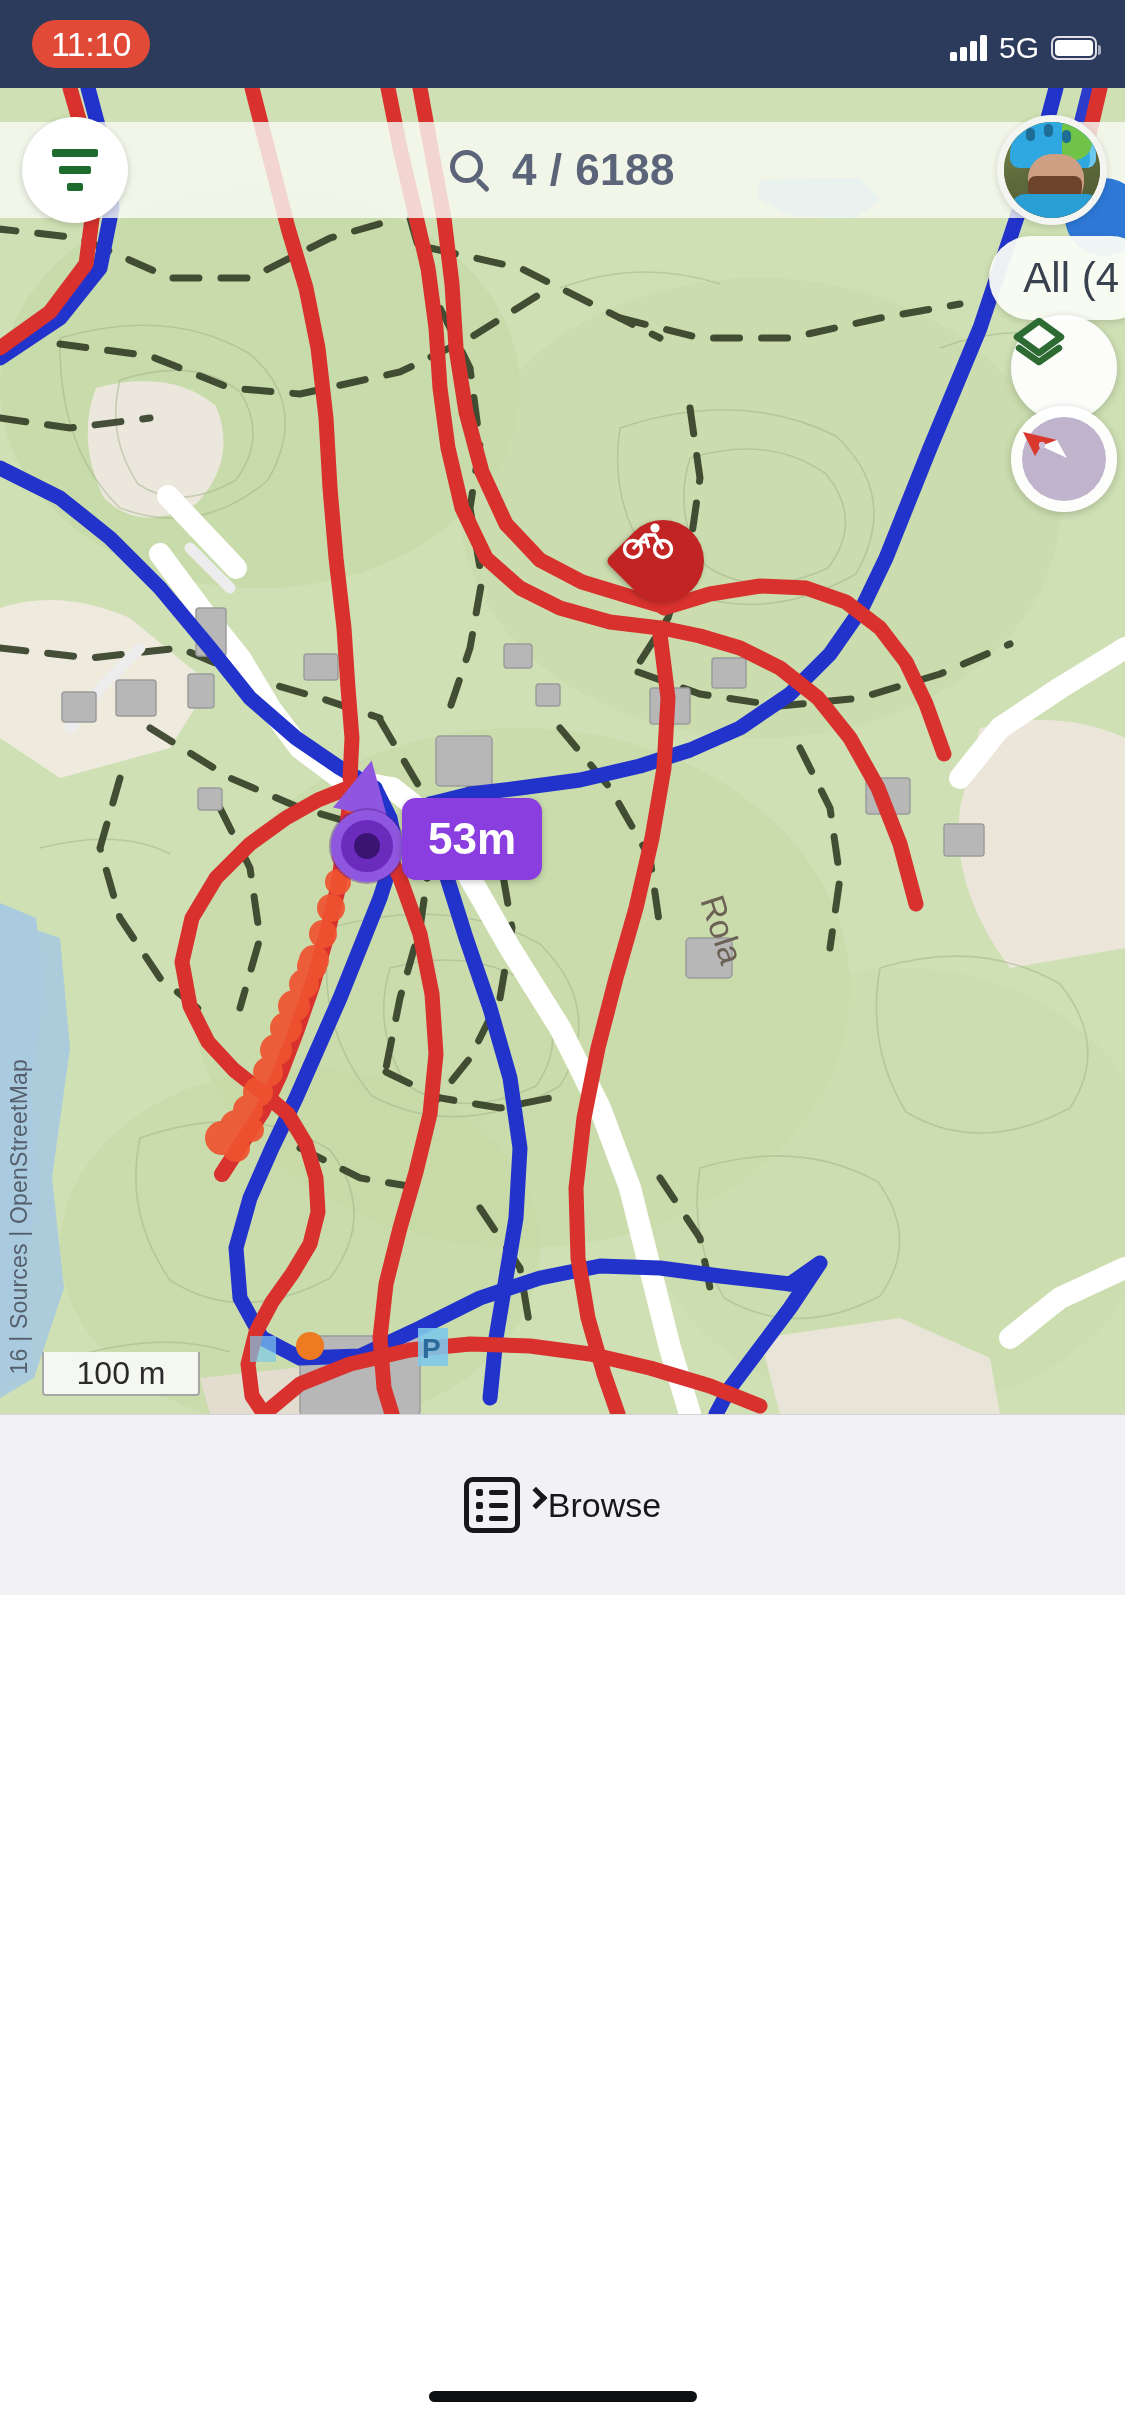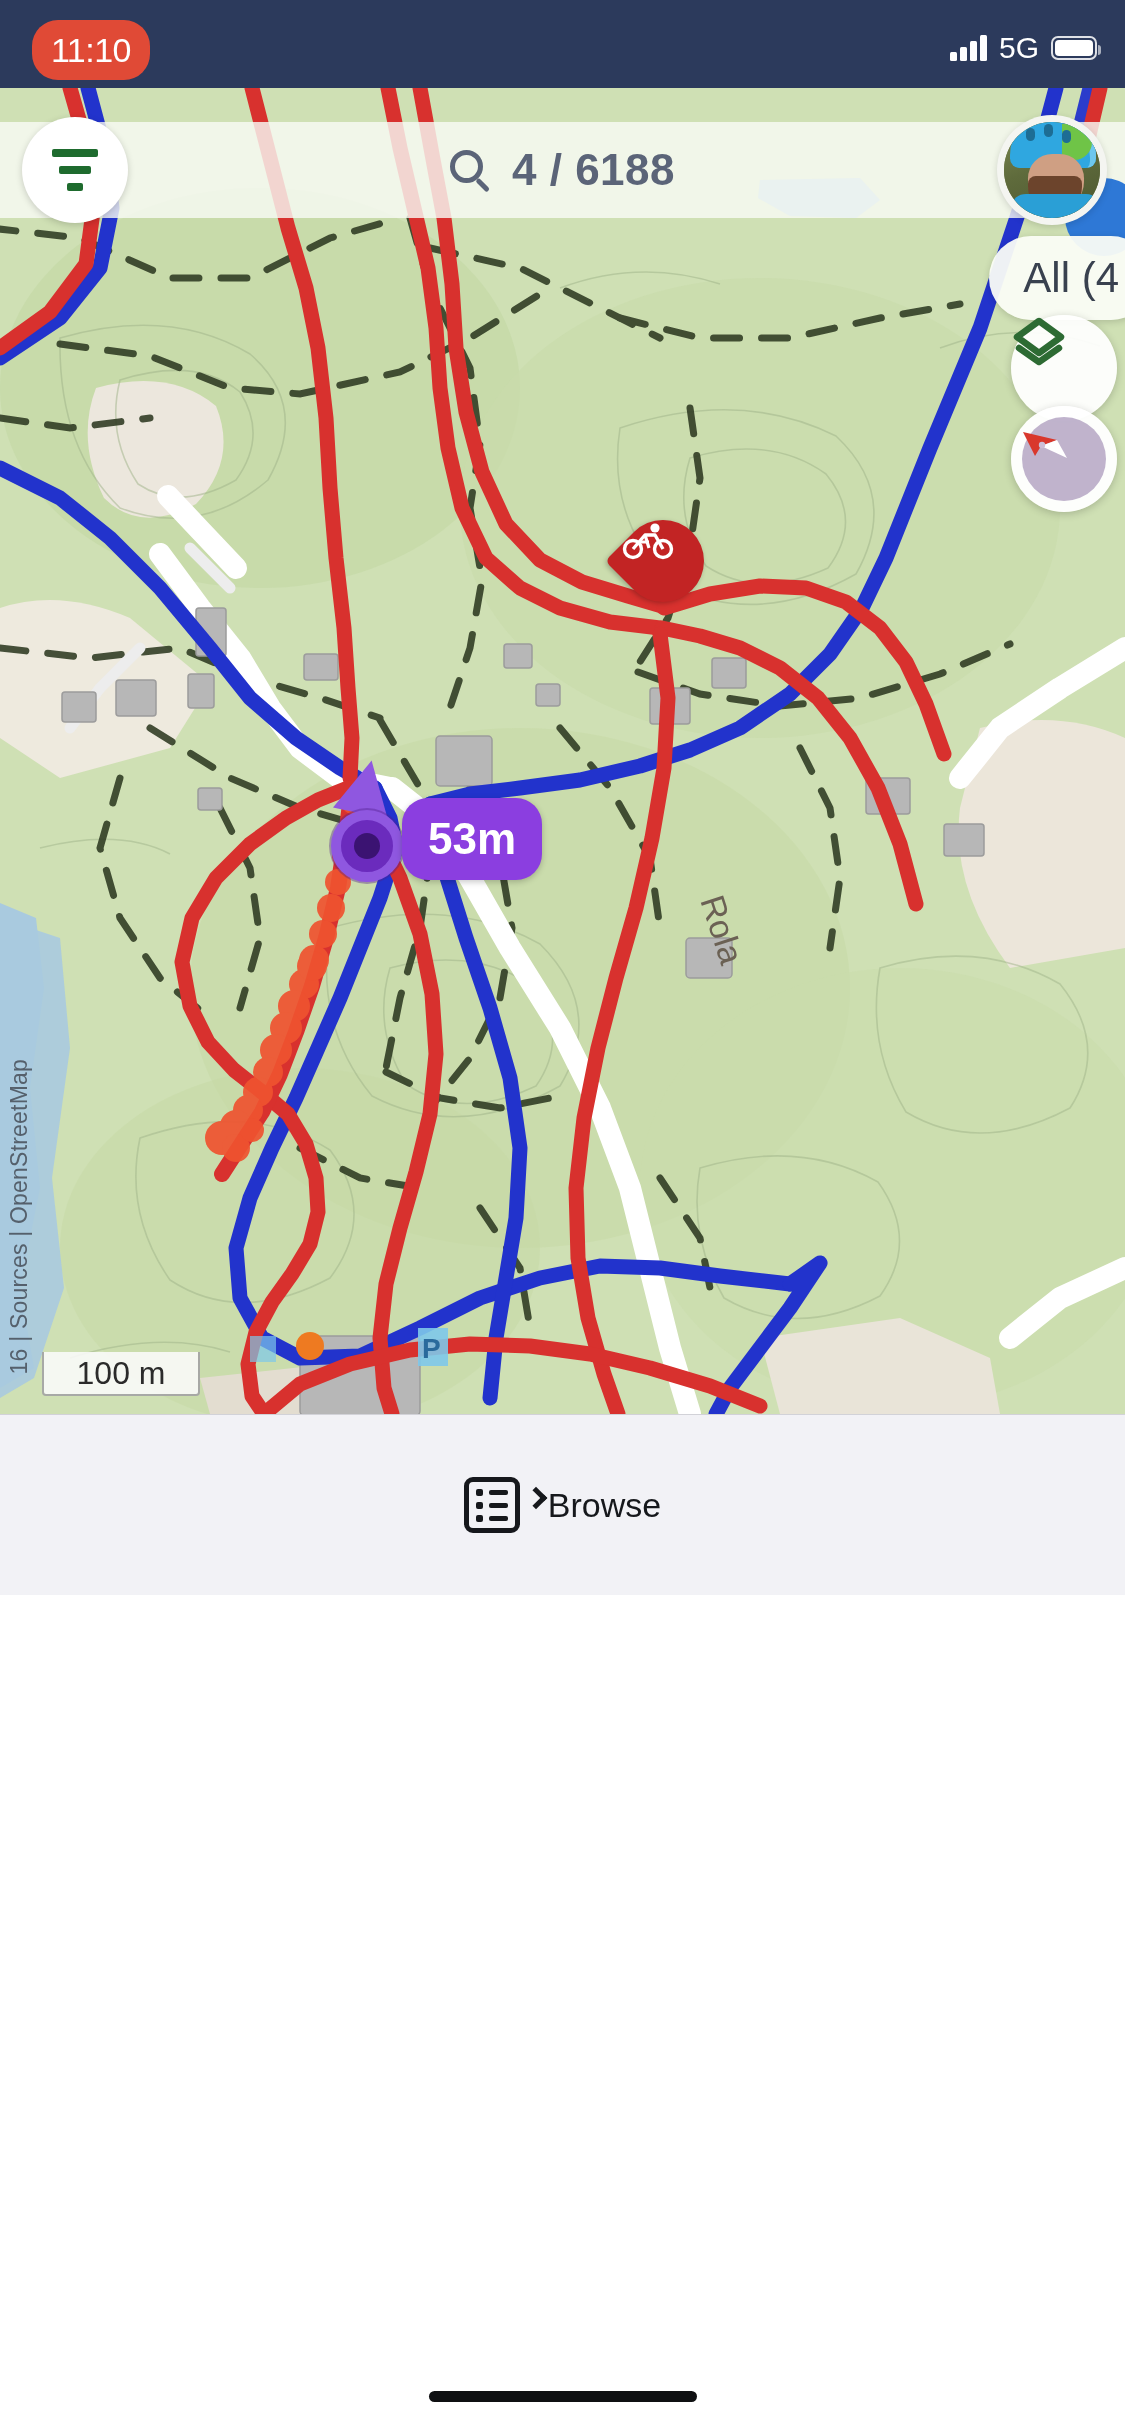--- a/index.html
+++ b/index.html
@@ -18,21 +18,21 @@
 
   
   #statusbar {
     position: absolute; left: 0; top: 0;
     width: 1125px; height: 88px;
     background: #2c3a5c;
     z-index: 60;
   }
   #rec-pill {
     position: absolute; left: 32px; top: 20px;
-    height: 60px; min-width: 118px;
+    height: 48px; min-width: 118px;
     border-radius: 26px;
     background: #e04a36;
     color: #fff;
     font-size: 34px; font-weight: 500;
     letter-spacing: -0.5px;
     display: flex; align-items: center; justify-content: center;
     padding: 0 14px;
   }
   #status-right {
     position: absolute; right: 28px; top: 28px;
@@ -176,21 +176,21 @@
     color:#fff; font-size:34px;
     display:flex; align-items:center; justify-content:center;
     z-index:33;
   }
 
   
   #elev-label {
     position:absolute; left:402px; top:710px;
     background:#8b3ee0; color:#fff;
     font-size:44px; font-weight:600;
-    padding:16px 26px; border-radius:26px;
+    padding:16px 26px; border-radius:14px;
     z-index:34;
     box-shadow:0 2px 6px rgba(0,0,0,.22);
   }
   #loc-marker {
     position:absolute; left:331px; top:722px;
     width:72px; height:72px; border-radius:36px;
     background:#6b2bbd;
     border:10px solid #8f57e0;
     z-index:33;
     box-shadow: 0 0 0 2px rgba(80,30,140,.4);

